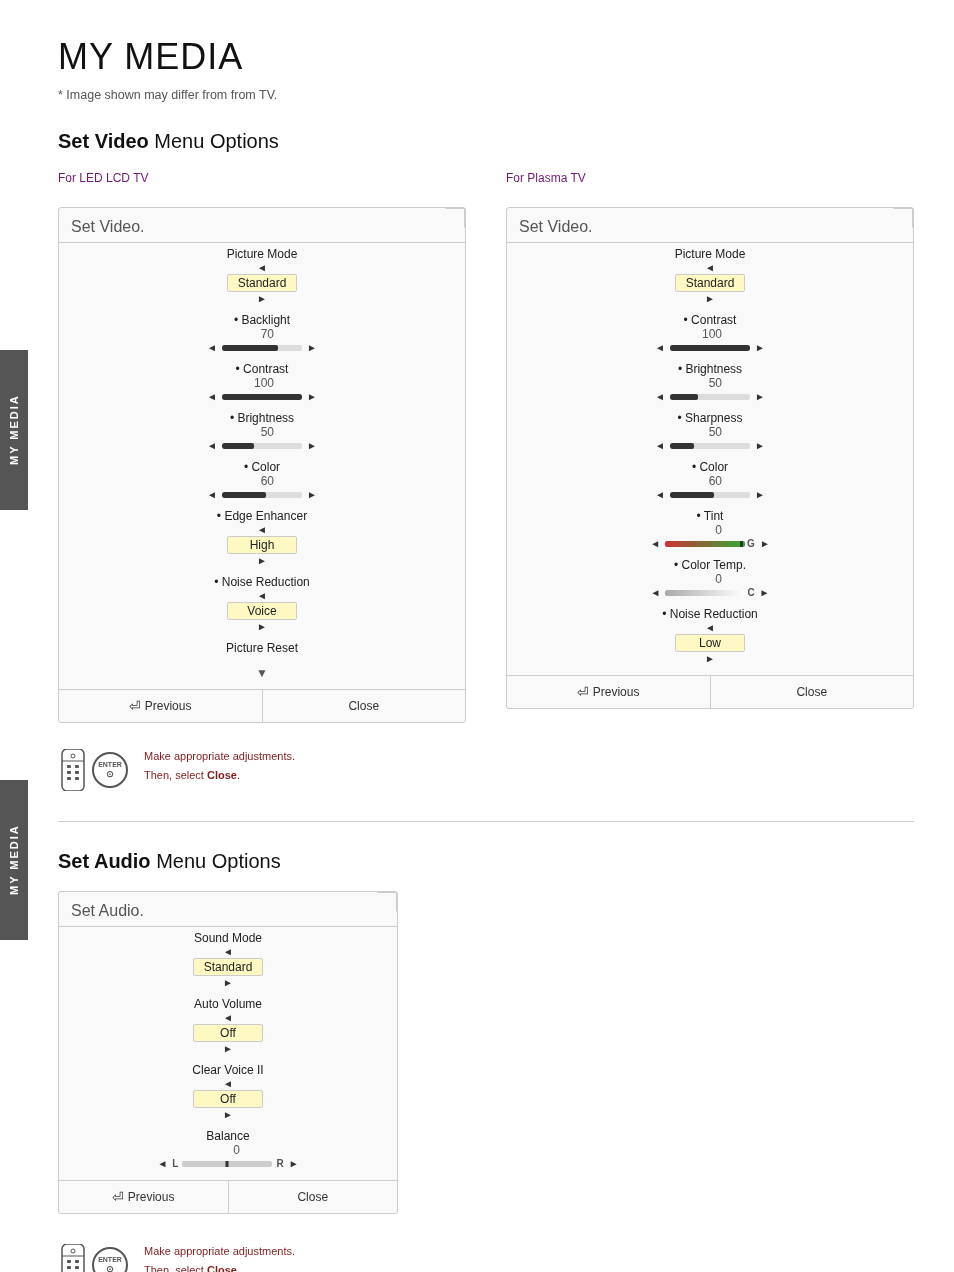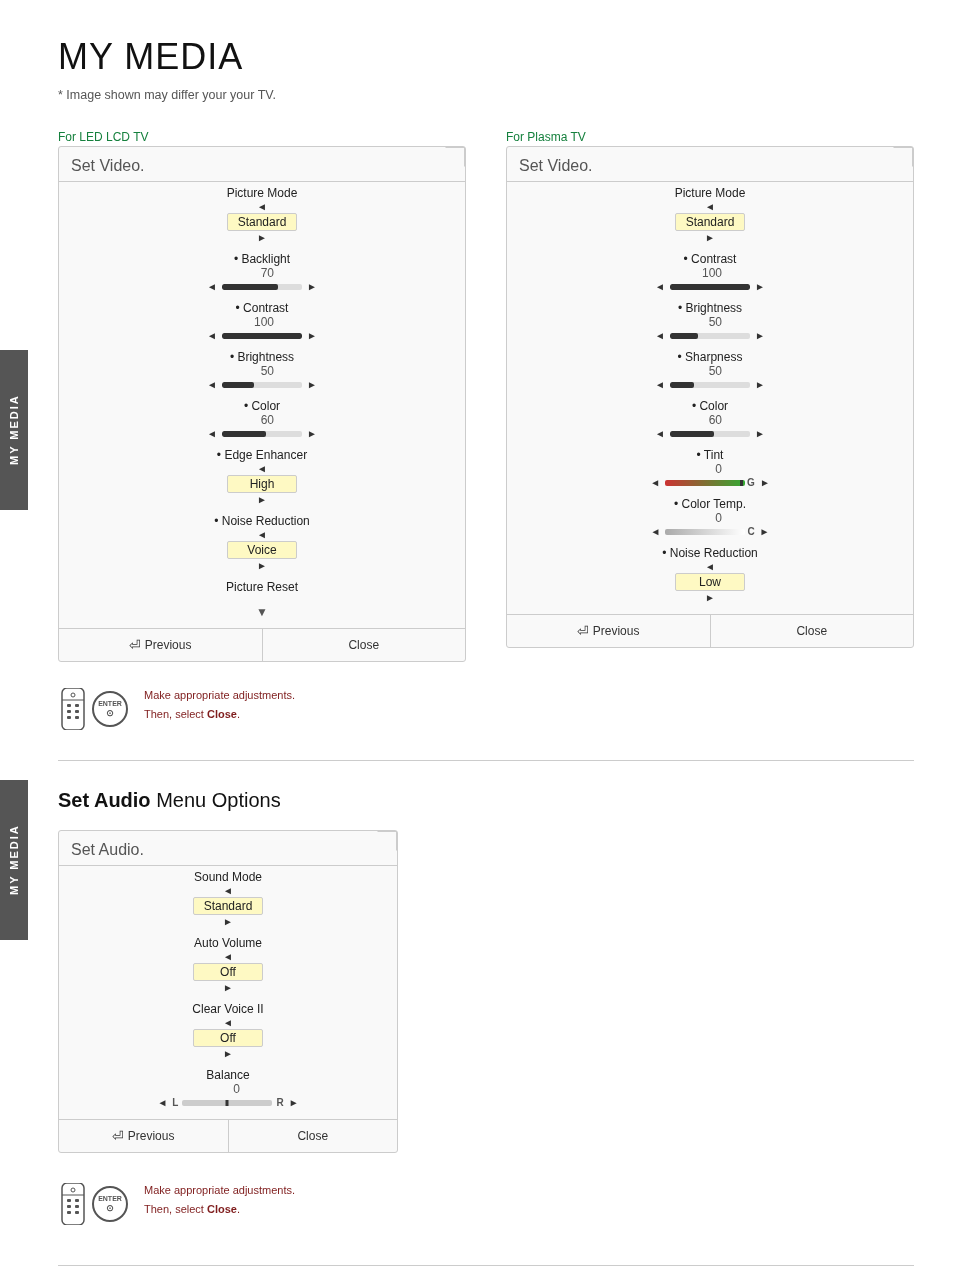--- a/index.html
+++ b/index.html
@@ -88,22 +88,22 @@
       gap: 40px;
       margin-bottom: 20px;
     }
 
     .tv-panel {
       flex: 1;
     }
 
     .panel-label {
       font-size: 12px;
-      color: #15803d;
-      margin-bottom: 2px;
+      color: #701a75;
+      margin-bottom: 22px;
       font-weight: normal;
     }
 
     .menu-box {
       border: 1.5px solid #ccc;
       border-radius: 3px;
       background: #f9f9f9;
       padding: 10px 0 0 0;
       position: relative;
       font-size: 12.5px;
@@ -295,22 +295,25 @@
 <div class="side-tab">
   <span>MY MEDIA</span>
 </div>
 <div class="side-tab2">
   <span>MY MEDIA</span>
 </div>
 
 <div class="page-content">
 
   <h1 class="page-title">MY MEDIA</h1>
-  <p class="subtitle">* Image shown may differ your your TV.</p>
-
+  <p class="subtitle">* Image shown may differ from from TV.</p>
+
+  <h2 class="section-title">
+    <span style="font-weight:bold;">Set Video</span><span> Menu Options</span>
+  </h2>
 
   <div class="tv-panels">
 
     <div class="tv-panel">
       <div class="panel-label">For LED LCD TV</div>
       <div class="menu-box">
         <div class="corner-fold"></div>
         <div class="menu-box-title">Set Video.</div>
         <hr class="menu-divider">
 

